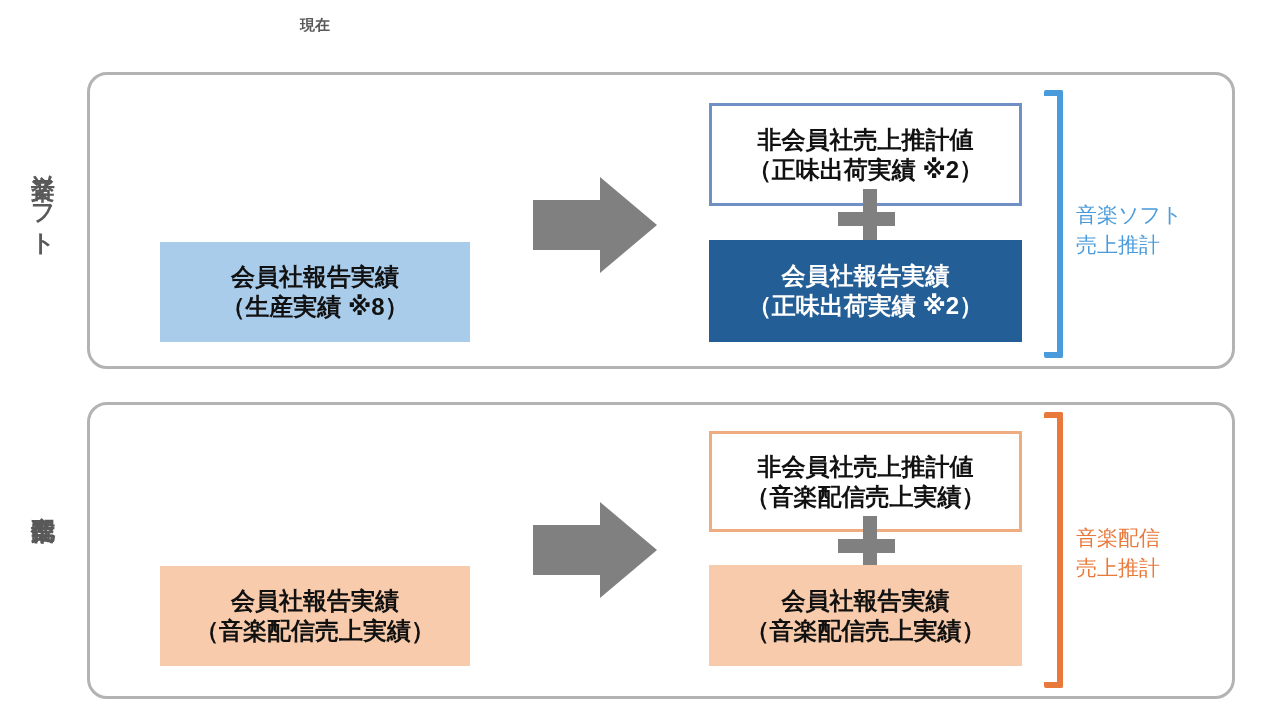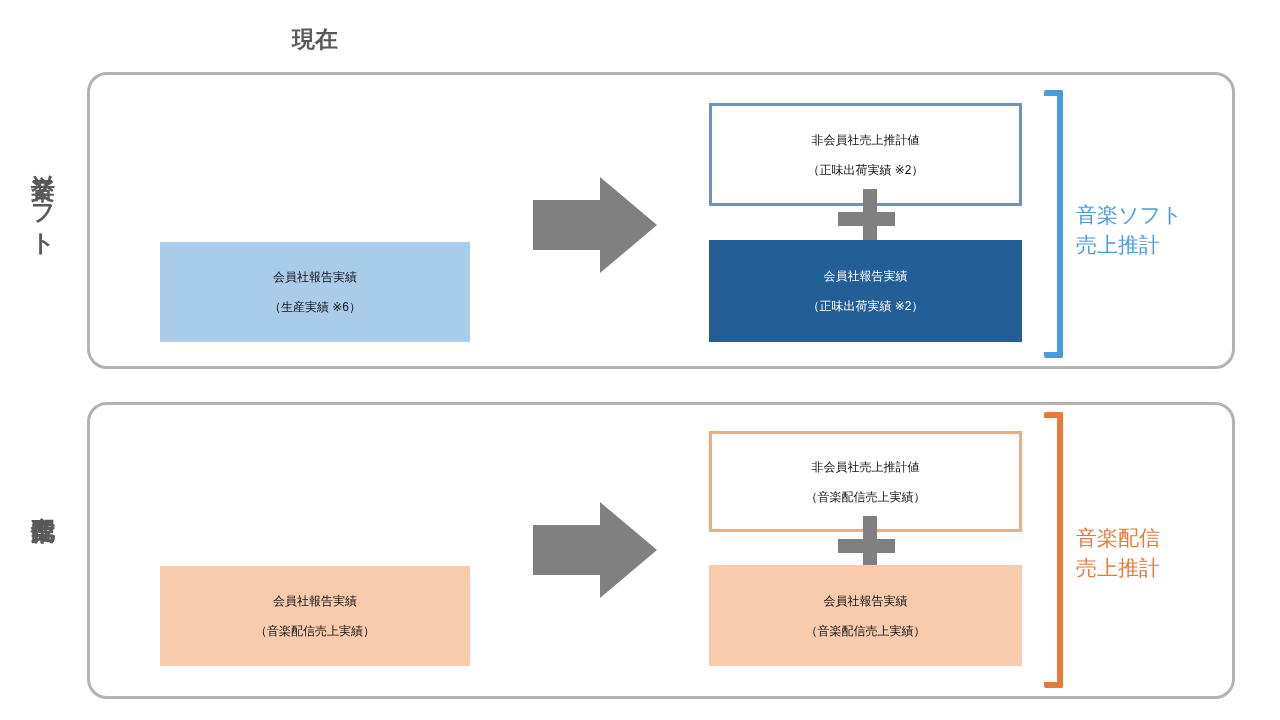--- a/index.html
+++ b/index.html
@@ -1,21 +1,21 @@
 <!DOCTYPE html>
 <html><head>
 <meta charset="utf-8">
 <style>
   html,body { margin:0; padding:0; background:#ffffff; }
   .canvas {
     position:relative; width:1280px; height:720px; background:#ffffff;
     font-family:"Liberation Sans","DejaVu Sans",sans-serif; overflow:hidden;
   }
   .hdr {
-    position:absolute; top:24px; font-weight:bold; font-size:23px;
+    position:absolute; top:16px; font-weight:bold; font-size:15px;
     color:#595959; text-align:center;
   }
   .hdr-current { left:230px; width:170px; }
   .hdr-future  { left:638px; width:505px; }
 
   .panel {
     position:absolute; left:87px; width:1148px; height:297px;
     border:3px solid #b3b3b3; border-radius:20px; background:#ffffff;
     box-sizing:border-box;
   }
@@ -27,21 +27,21 @@
     writing-mode:vertical-rl; text-orientation:upright;
     font-weight:bold; font-size:24px; color:#595959; line-height:32px;
     letter-spacing:1px;
   }
   .side-label-soft  { top:157px; }
   .side-label-dist  { top:498px; }
 
   .box {
     position:absolute; display:flex; flex-direction:column;
     justify-content:center; align-items:center; 
-    font-size:12px; line-height:30px; color:#111111; box-sizing:border-box;
+    font-size:24px; line-height:30px; color:#111111; box-sizing:border-box;font-weight:bold;
   }
   .box-lightblue      { left:160px; top:242px; width:310px; height:100px; background:#a9cceb; }
   .box-blue-outline   { left:709px; top:103px; width:313px; height:103px; background:#ffffff; border:3px solid #7090c5; }
   .box-darkblue       { left:709px; top:240px; width:313px; height:102px; background:#235e96; color:#ffffff; }
   .box-orange-left    { left:160px; top:566px; width:310px; height:100px; background:#f7cbab; }
   .box-orange-outline { left:709px; top:431px; width:313px; height:101px; background:#ffffff; border:3px solid #f0ac81; }
   .box-orange-right   { left:709px; top:565px; width:313px; height:101px; background:#f7cbab; }
 
   .arrow { position:absolute; left:533px; width:124px; height:96px; }
   .arrow-top    { top:177px; }
@@ -77,21 +77,21 @@
   <div class="hdr hdr-current">現在</div>
 
   <div class="panel panel-top"></div>
   <div class="panel panel-bottom"></div>
 
   <div class="side-label side-label-soft">音楽ソフト</div>
   <div class="side-label side-label-dist">音楽配信</div>
 
   <div class="box box-lightblue">
     <span class="line">会員社報告実績</span>
-    <span class="line">（生産実績 ※6）</span>
+    <span class="line">（生産実績 ※8）</span>
   </div>
 
   <svg class="arrow arrow-top" viewBox="0 0 124 96" xmlns="http://www.w3.org/2000/svg">
     <polygon points="0,23 67,23 67,0 124,48 67,96 67,73 0,73" fill="#808080"></polygon>
   </svg>
 
   <div class="box box-blue-outline">
     <span class="line">非会員社売上推計値</span>
     <span class="line">（正味出荷実績 ※2）</span>
   </div>

